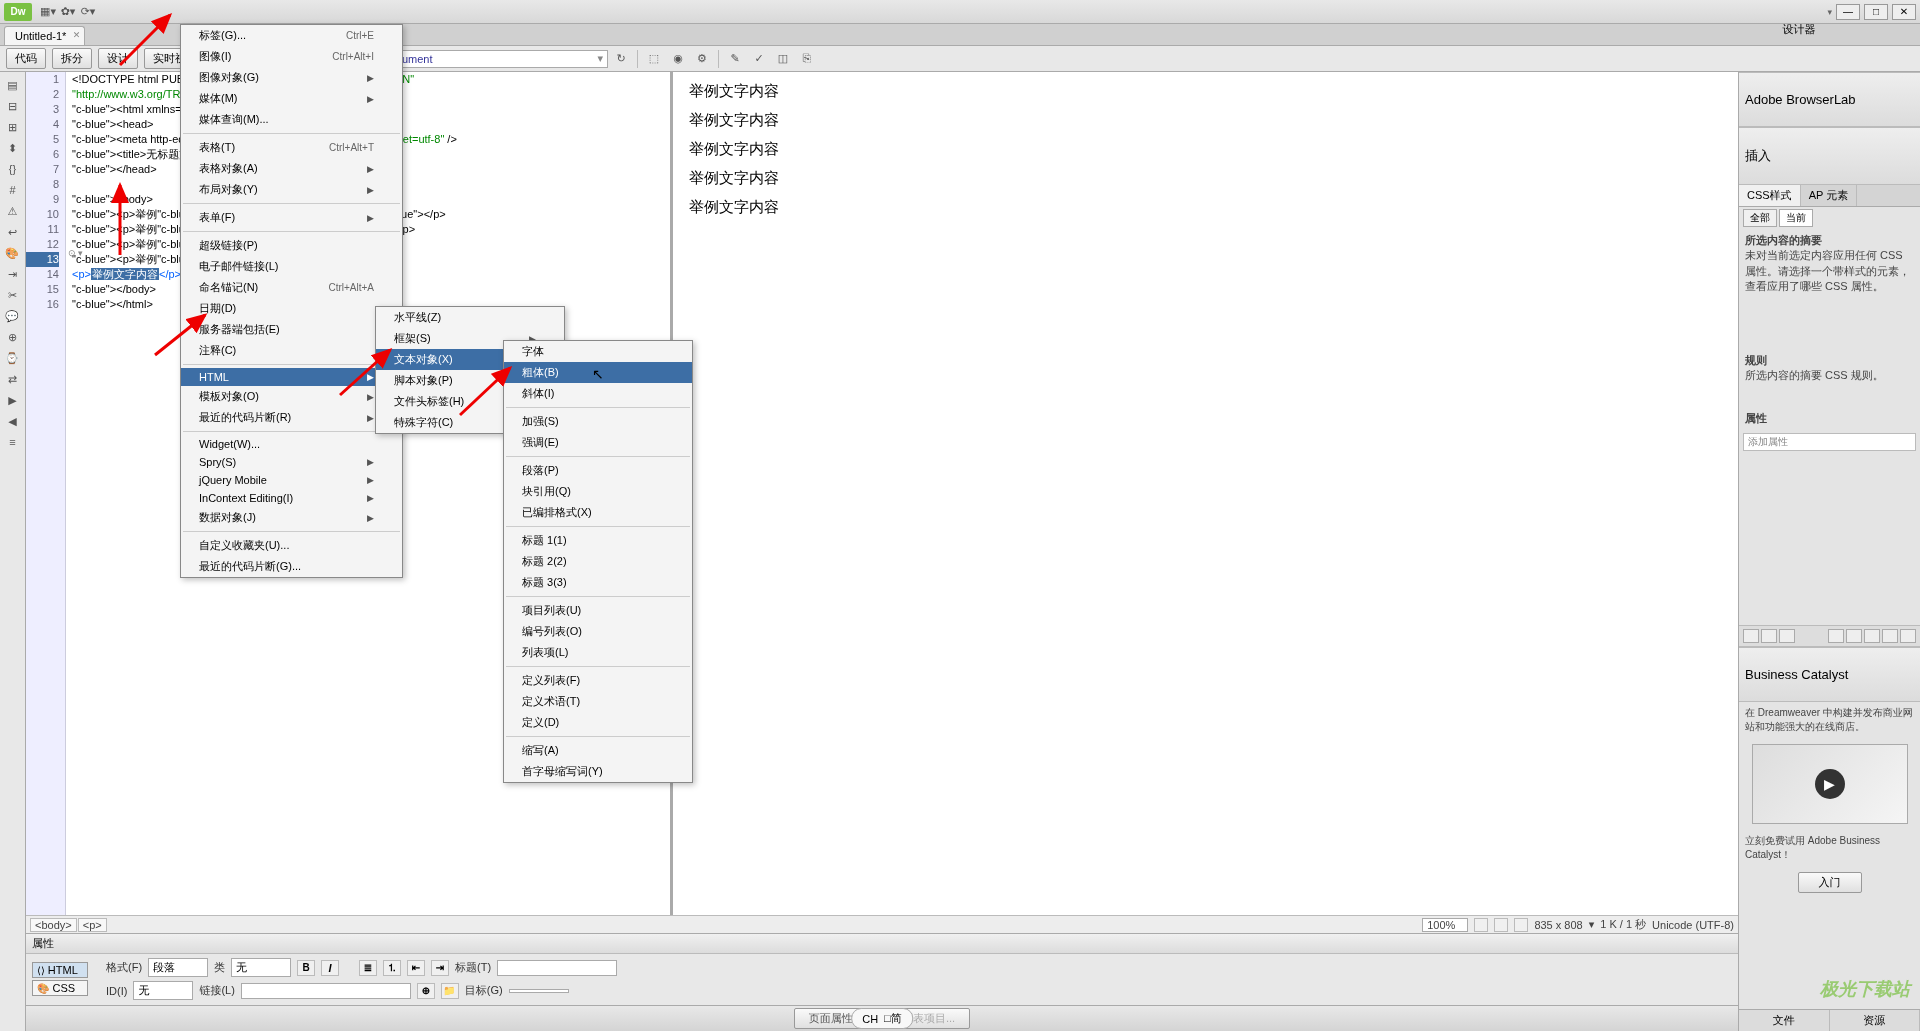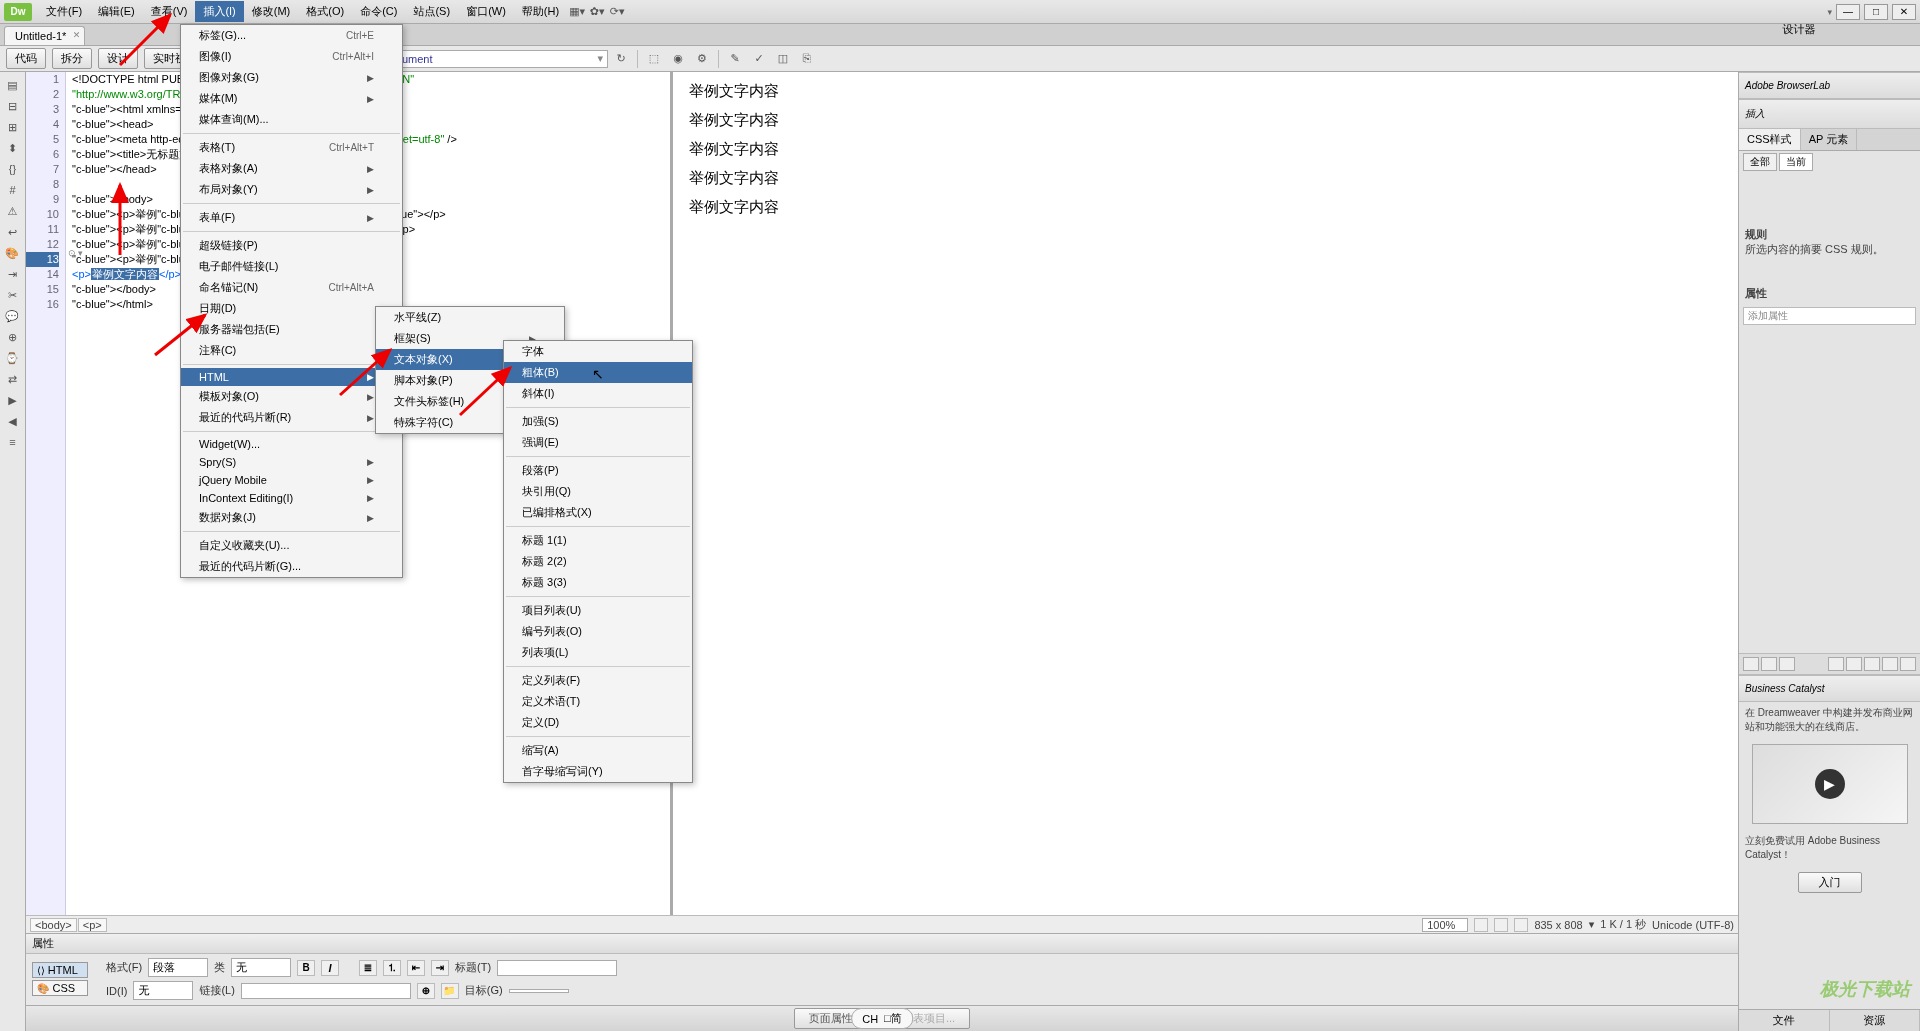--- a/index.html
+++ b/index.html
@@ -87,52 +87,40 @@
 .bottombar { height: 26px; background: linear-gradient(#e8e8e8,#d4d4d4); border-top: 1px solid #aaa; display: flex; align-items: center; justify-content: center; gap: 10px; position: relative; }
 .bottombar .bb { border: 1px solid #999; background: linear-gradient(#fafafa,#e0e0e0); padding: 2px 14px; border-radius: 2px; color: #555; }
 .bottombar .ime { position: absolute; left: 50%; transform: translateX(-50%); border: 1px solid #aaa; padding: 2px 10px; background: #f8f8f8; border-radius: 10px; display: flex; gap: 6px; align-items: center; }
 
 
 .rightdock { width: 182px; background: #e4e4e4; border-left: 1px solid #aaa; display: flex; flex-direction: column; font-size: 11px; }
 .rightdock .panel-tab-row { display: flex; background: #d4d4d4; border-bottom: 1px solid #aaa; }
 .rightdock .panel-tab { padding: 3px 8px; border-right: 1px solid #bbb; }
 .rightdock .panel-tab.active { background: #f0f0f0; }
 .rightdock .panel-body { padding: 4px 6px; color: #444; font-size: 10px; line-height: 1.4; }
-.rightdock .panel-title { padding: 7px 6px; background: linear-gradient(#eee,#dcdcdc); border-top: 1px solid #bbb; border-bottom: 1px solid #bbb; font-size: 10px; font-style: italic; }
+.rightdock .panel-title { padding: 19px 6px; background: linear-gradient(#eee,#dcdcdc); border-top: 1px solid #bbb; border-bottom: 1px solid #bbb; font-size: 13px; }
 .rightdock .bc-img { width: 156px; height: 80px; background: linear-gradient(135deg,#ddd,#f5f5f5); margin: 6px auto; border: 1px solid #aaa; display: flex; align-items: center; justify-content: center; }
 .rightdock .bc-play { width: 30px; height: 30px; border-radius: 50%; background: #333; color: #fff; display: flex; align-items: center; justify-content: center; font-size: 14px; }
 .rightdock .bc-btn { display: block; margin: 6px auto; padding: 2px 20px; border: 1px solid #999; background: linear-gradient(#fafafa,#e0e0e0); border-radius: 2px; width: fit-content; }
 .rightdock .mini-icons { display: flex; gap: 2px; padding: 3px 4px; border-top: 1px solid #bbb; border-bottom: 1px solid #bbb; background: #ddd; }
 .rightdock .mini-icons span { width: 16px; height: 14px; border: 1px solid #aaa; background: #eee; }
 .rightdock .subtab-row { display: flex; padding: 2px 4px; gap: 2px; }
 .rightdock .subtab { border: 1px solid #aaa; padding: 1px 6px; background: #f0f0f0; font-size: 10px; }
 .rightdock .subtab.active { background: #fff; }
 .rightdock .add-attr { border: 1px solid #bbb; margin: 2px 4px; padding: 1px 4px; background: #fff; color: #888; font-size: 10px; }
 .rightdock .files-row { display: flex; border-top: 1px solid #aaa; }
 .rightdock .files-row .ft { flex: 1; text-align: center; padding: 3px 0; border-right: 1px solid #bbb; background: #dcdcdc; }
 
 .watermark { position: absolute; right: 10px; bottom: 30px; font-size: 18px; color: #7ac142; font-weight: bold; opacity: .7; z-index: 50; font-style: italic; }
 </style>
 </head>
 <body>
 
 <div class="menubar">
   <div class="dw-logo">Dw</div>
-  <div id="menu-items" style="display: flex;">
-      <span class="menu-item">文件(F)</span>
-      <span class="menu-item">编辑(E)</span>
-      <span class="menu-item">查看(V)</span>
-      <span class="menu-item active">插入(I)</span>
-      <span class="menu-item">修改(M)</span>
-      <span class="menu-item">格式(O)</span>
-      <span class="menu-item">命令(C)</span>
-      <span class="menu-item">站点(S)</span>
-      <span class="menu-item">窗口(W)</span>
-      <span class="menu-item">帮助(H)</span>
-    </div>
   <span class="toolicon">▦▾</span>
   <span class="toolicon">✿▾</span>
   <span class="toolicon">⟳▾</span>
   <div class="spacer"></div>
   <div class="right-controls">
     <span class="designer-label">设计器</span>
     <span style="font-size:9px;color:#666">▾</span>
     <div class="winbtn">—</div>
     <div class="winbtn">□</div>
     <div class="winbtn">✕</div>
@@ -306,20 +294,24 @@
     <div class="panel-title">Adobe BrowserLab</div>
     <div class="panel-title">插入</div>
     <div class="panel-tab-row">
       <div class="panel-tab active">CSS样式</div>
       <div class="panel-tab">AP 元素</div>
     </div>
     <div class="subtab-row">
       <span class="subtab">全部</span>
       <span class="subtab active">当前</span>
     </div>
+    <div class="panel-body">
+      <b>所选内容的摘要</b><br>
+      <span>未对当前选定内容应用任何 CSS 属性。请选择一个带样式的元素，查看应用了哪些 CSS 属性。</span>
+    </div>
     <div style="flex:0 0 50px"></div>
     <div class="panel-body">
       <b>规则</b><br>
       <span>所选内容的摘要 CSS 规则。</span>
     </div>
     <div style="flex:0 0 20px"></div>
     <div class="panel-body"><b>属性</b></div>
     <div class="add-attr">添加属性</div>
     <div style="flex:1"></div>
     <div class="mini-icons">

